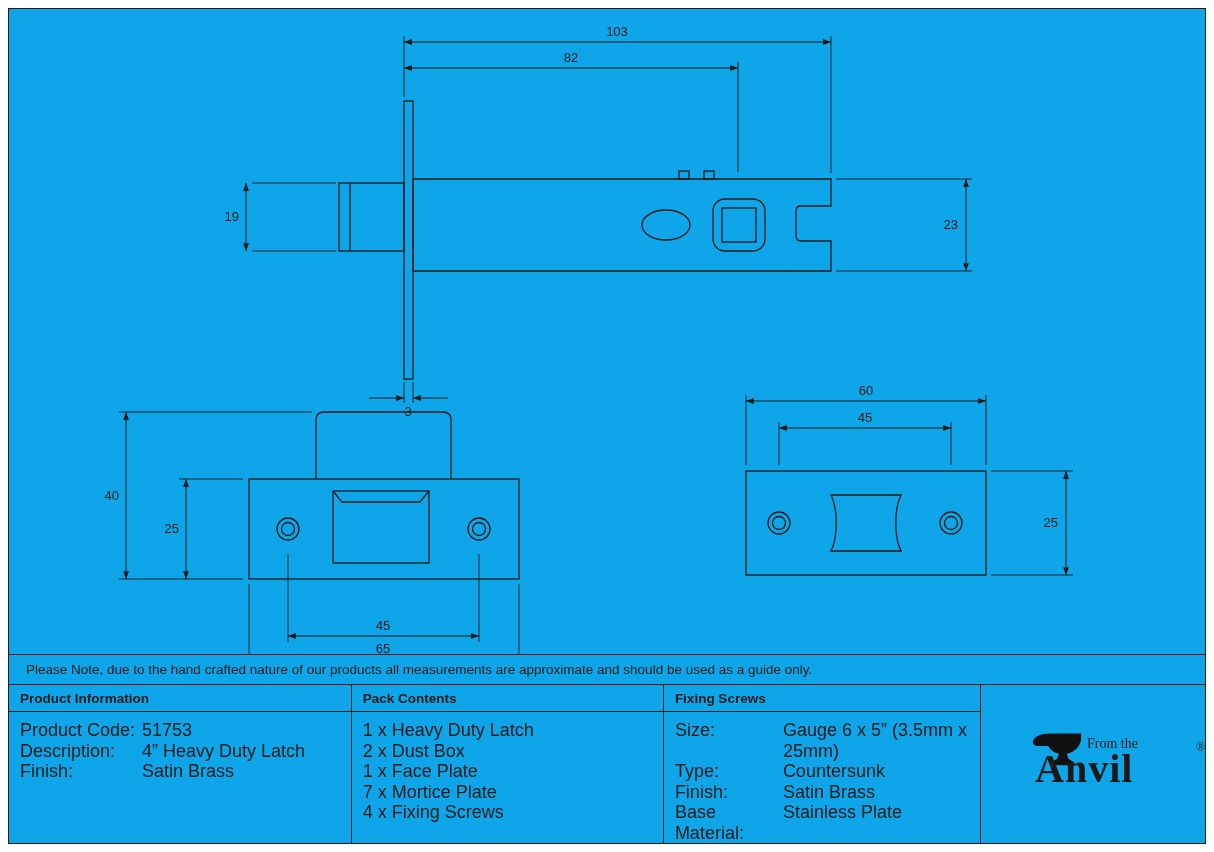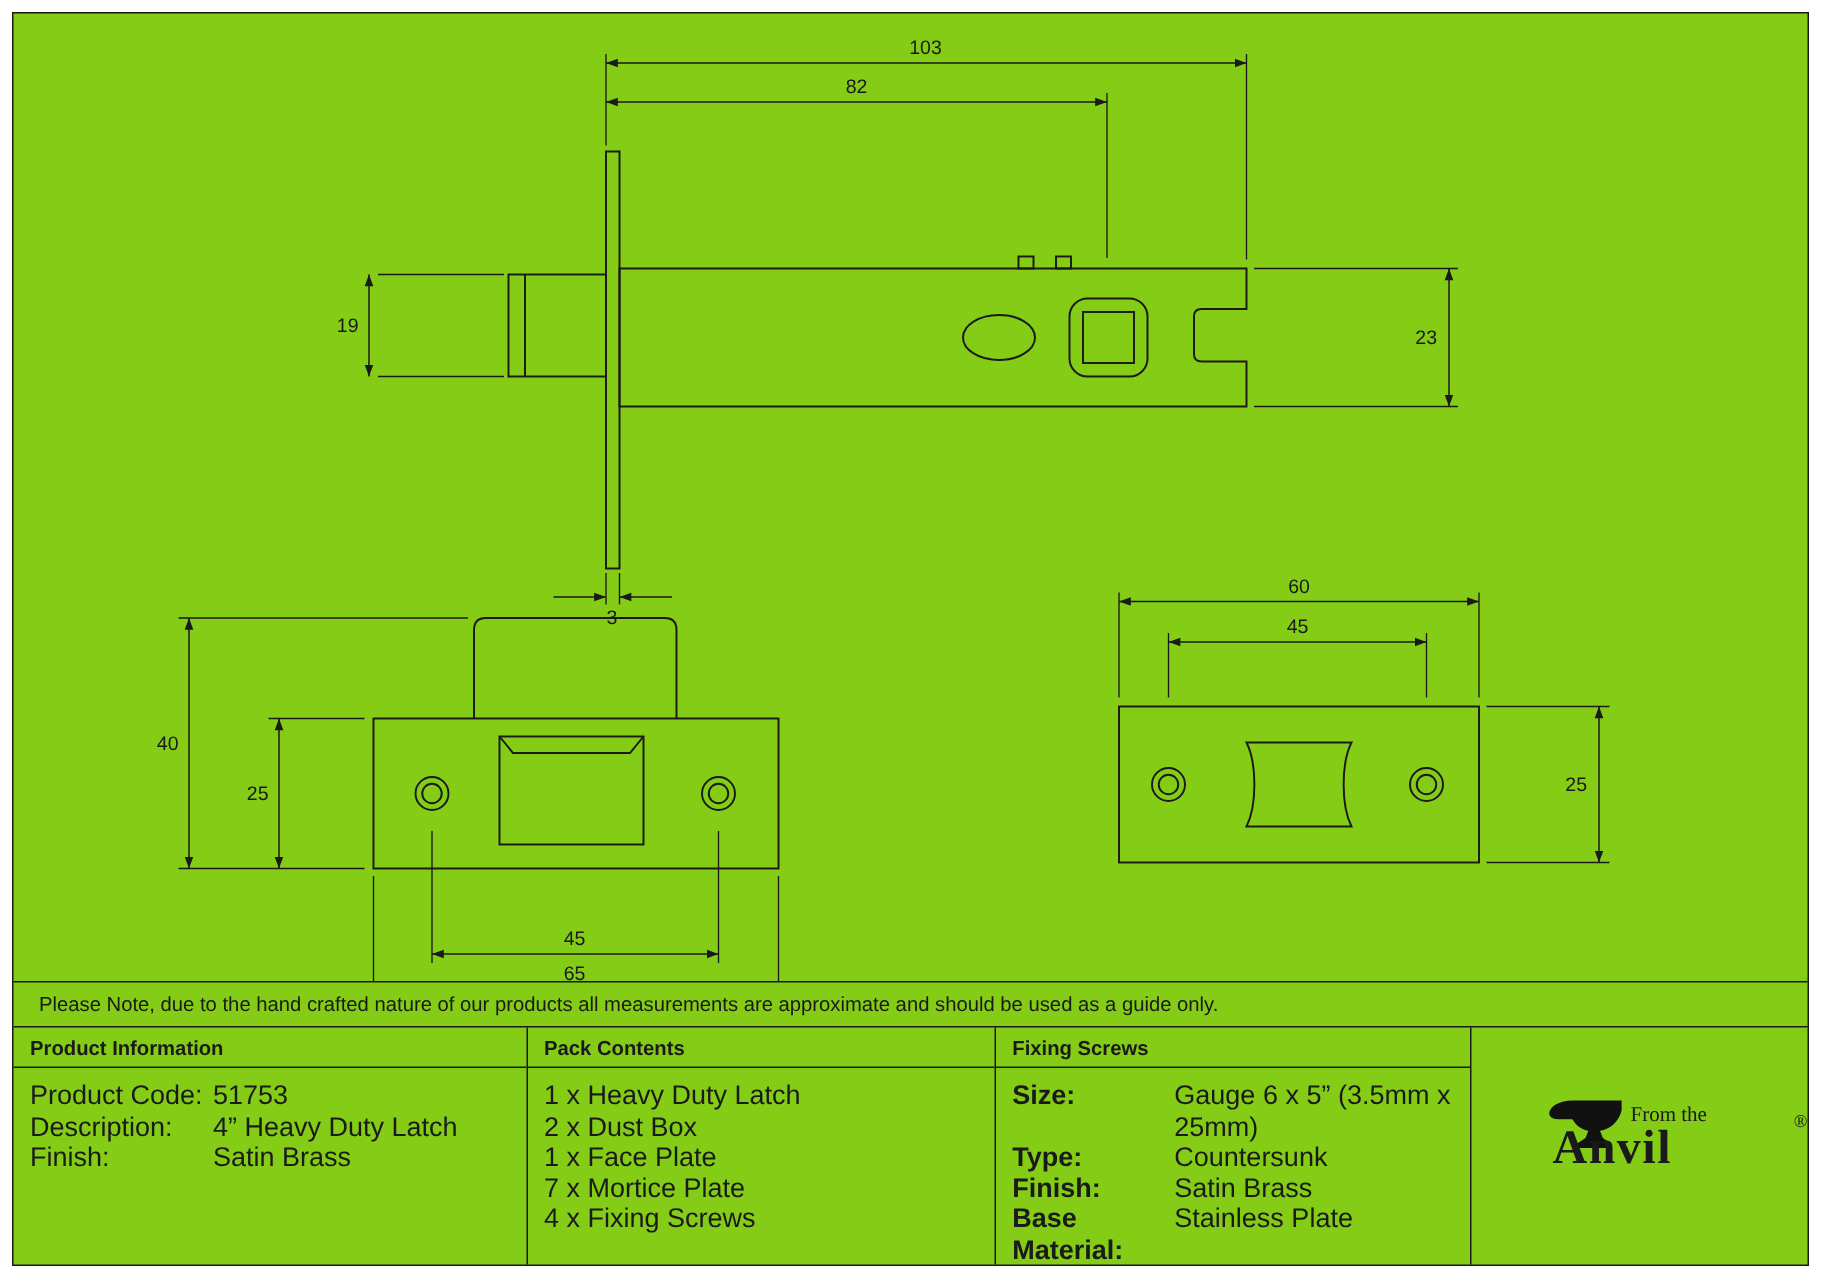--- a/index.html
+++ b/index.html
@@ -1,20 +1,20 @@
 <!DOCTYPE html>
 <html><head>
 <meta charset="utf-8">
 <style>
   * { margin:0; padding:0; box-sizing:border-box; }
   html,body { width:1214px; height:852px; background:#ffffff; font-family:"Liberation Sans",sans-serif; color:#1a1a1a; }
   body { position:relative; }
 
   .sheet { position:absolute; left:8px; top:8px; width:1198px; height:836px;
-           border:1.5px solid #1a1a1a; display:flex; flex-direction:column; background:#84cc16; }
+           border:1.5px solid #1a1a1a; display:flex; flex-direction:column; background:#0ea5e9; }
 
   .drawing-area { position:relative; flex:1 1 auto; overflow:hidden; }
   .drawing-area svg { position:absolute; left:0; top:0; }
 
   svg .out  { stroke:#1a1a1a; stroke-width:1.3; fill:none; }
   svg .dim  { stroke:#1a1a1a; stroke-width:1; fill:none; }
   svg .ext  { stroke:#1a1a1a; stroke-width:0.9; fill:none; }
   svg text  { font-family:"Liberation Sans",sans-serif; font-size:13px; fill:#1a1a1a; }
 
   .note-bar { flex:0 0 30px; border-top:1.5px solid #1a1a1a; display:flex; align-items:center;
@@ -25,28 +25,28 @@
   .col + .col { border-left:1.5px solid #1a1a1a; }
   .col-product { width:348px; }
   .col-pack    { width:318px; }
   .col-fixing  { width:323px; }
   .col-logo    { flex:1 1 auto; display:flex; align-items:center; justify-content:center; }
 
   .col-header { font-weight:bold; font-size:13.5px; padding:6px 11px 5px; border-bottom:1.5px solid #1a1a1a; }
   .col-body   { padding:8px 11px 0; font-size:18px; line-height:20.5px; }
   .kv-row { display:flex; }
   .col-product .kv-label { flex:0 0 122px; }
-  .col-fixing  .kv-label { flex:0 0 108px;font-weight:bold; }
+  .col-fixing  .kv-label { flex:0 0 108px; }
   .kv-value { flex:1 1 auto; }
 
   .logo { position:relative; width:176px; height:68px;margin-left:48px; }
   .anvil-icon { position:absolute; left:2px; top:0; width:52px; height:38px; }
   .logo-tagline { position:absolute; left:58px; top:6px; font-family:"Liberation Serif",serif; font-size:14px; }
   .logo-brand { position:absolute; left:6px; top:18px; font-family:"Liberation Serif",serif;
-                font-weight:bold; font-size:32px; line-height:1.05; letter-spacing:1px; }
+                font-weight:bold; font-size:40px; line-height:1.05; letter-spacing:1px; }
   .logo-reg { position:absolute; right:0; top:10px; font-size:12px; font-family:"Liberation Serif",serif; }
 </style>
 </head>
 <body>
 
 <div class="sheet">
 
   <div class="drawing-area">
     <svg width="1195" height="662" viewBox="0 0 1195 662">
       <defs>

